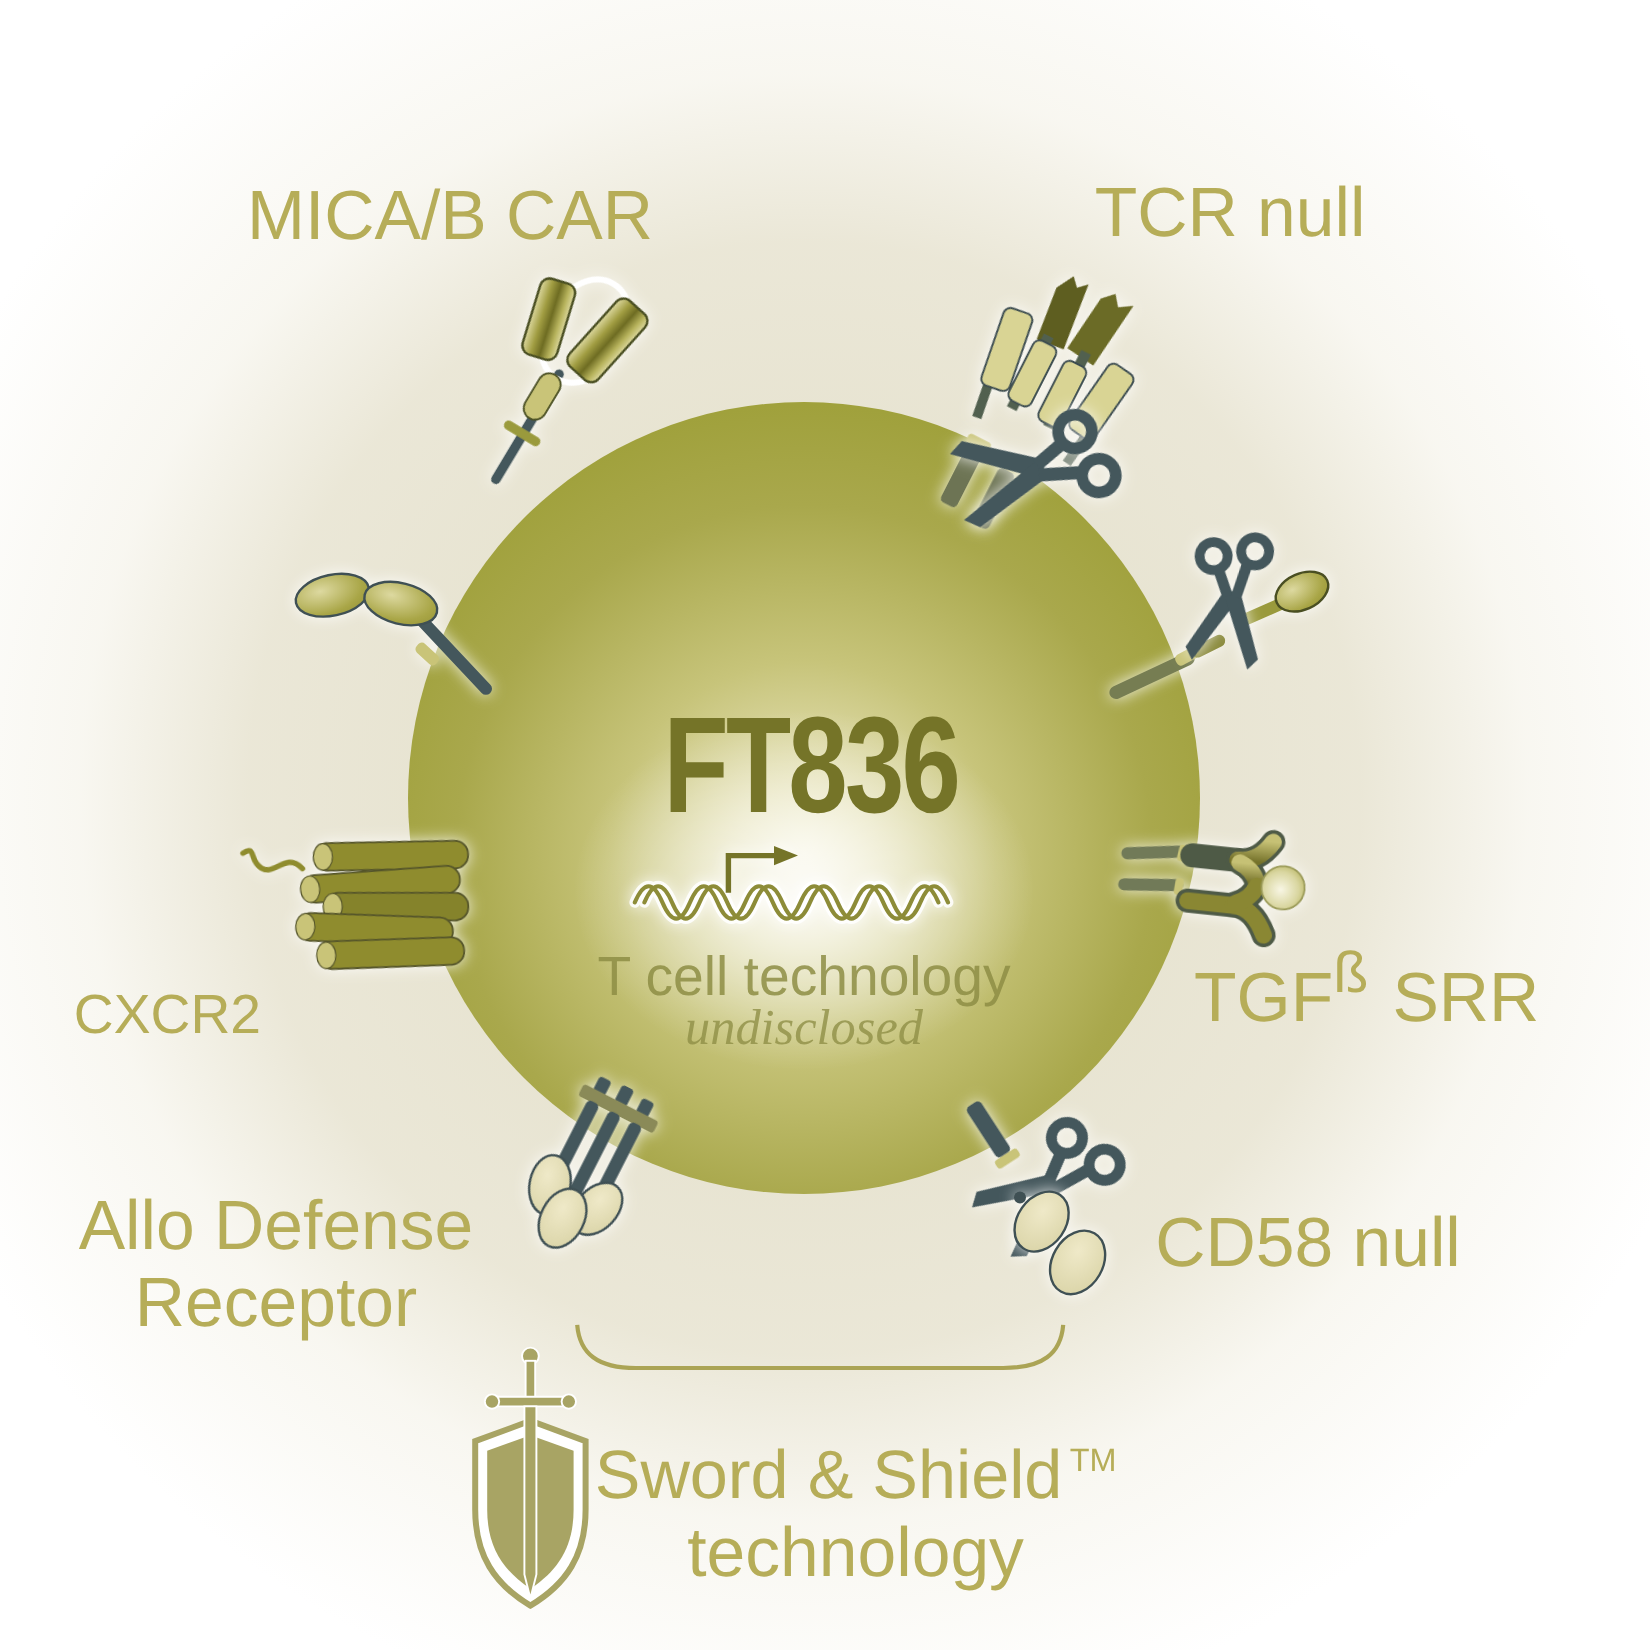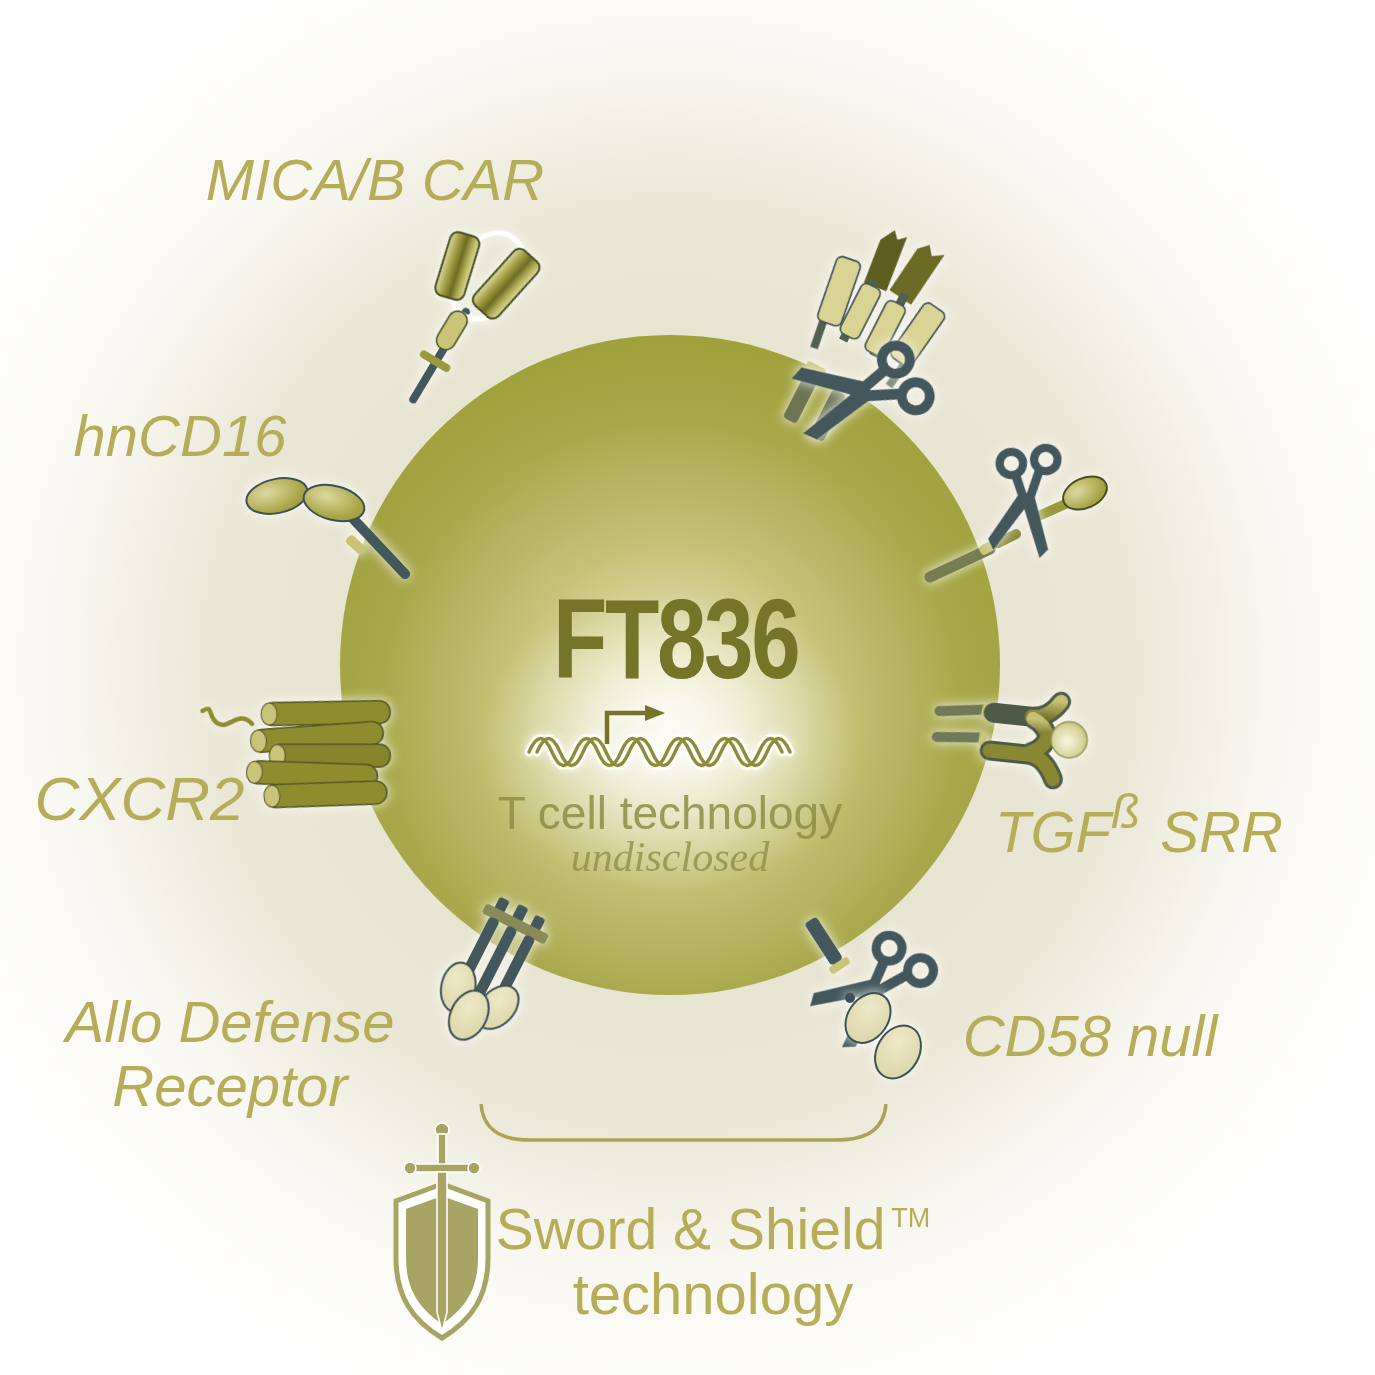--- a/index.html
+++ b/index.html
@@ -9,21 +9,21 @@
         background:radial-gradient(circle,
           rgba(226,222,200,0.95) 0%,
           rgba(228,224,203,0.92) 20%,
           rgba(231,227,208,0.85) 40%,
           rgba(240,237,223,0.45) 52%,
           rgba(255,255,255,0) 68%);}
   .cell{position:absolute;left:340px;top:335px;width:660px;height:660px;border-radius:50%;
         background:radial-gradient(circle at 50% 57%,
           #f2efd3 0%, #e4e0b4 12%, #c7c47a 32%, #a9a84c 58%, #9c9e35 82%, #979a31 100%);}
   .lbl{position:absolute;color:var(--label);font-size:58px;line-height:1.05;text-align:center;
-       font-weight:400;white-space:nowrap;font-style:italic;}
+       font-weight:400;white-space:nowrap;}
   .lbl .sup{display:inline-block;font-size:48px;transform:translateY(-24px);}
   .lbl .gap{display:inline-block;width:20px;}
   .product{position:absolute;left:520px;top:582px;width:300px;text-align:center;
            font-size:114px;line-height:1;font-weight:800;letter-spacing:-3px;color:var(--title);
            transform:scaleX(0.78);}
   .coreGlow{position:absolute;left:478px;top:592px;width:384px;height:300px;border-radius:50%;
            background:radial-gradient(closest-side,rgba(255,255,255,0.85),rgba(255,255,255,0));}
   .enhancers{position:absolute;left:450px;top:786px;width:440px;text-align:center;
              font-size:46px;color:var(--enhancer);opacity:0.85;}
   .undisclosed{position:absolute;left:450px;top:833px;width:440px;text-align:center;
@@ -95,22 +95,22 @@
     <path d="M14,52 q11.5,-27 23,0 t23,0 t23,0 t23,0 t23,0 t23,0 t23,0 t23,0 t23,0 t23,0 t23,0"></path>
     <path d="M22,52 q11.5,-27 23,0 t23,0 t23,0 t23,0 t23,0 t23,0 t23,0 t23,0 t23,0 t23,0 t23,0"></path>
   </g>
   <path d="M92,44 V13 H132" fill="none" stroke="var(--title)" stroke-width="4.5"></path>
   <polygon points="130,5 130,21 150,13" fill="var(--title)"></polygon>
 </svg>
 <div class="enhancers">T cell technology</div>
 <div class="undisclosed">undisclosed</div>
 
 <div class="lbl" style="left:175px;top:150px;width:400px">MICA/B CAR</div>
-<div class="lbl" style="left:40px;top:406px;width:280px">hnCD16</div>
-<div class="lbl" style="left:22px;top:766px;width:235px;font-size:62px">CXCR2</div>
+<div class="lbl" style="left:875px;top:148px;width:300px">TCR null</div>
+<div class="lbl" style="left:22px;top:821px;width:235px;font-size:46px">CXCR2</div>
 <div class="lbl" style="left:995px;top:802px;width:330px;text-align:left"><span>TGF</span><span class="sup">ß</span><span class="gap"></span><span>SRR</span></div>
 <div class="lbl" style="left:20px;top:990px;width:420px;line-height:64px;white-space:normal">
   <span style="display:block">Allo Defense</span>
   <span style="display:block">Receptor</span>
 </div>
 <div class="lbl" style="left:925px;top:1006px;width:330px">CD58 null</div>
 
 <svg class="icon" style="left:402px;top:220px;transform:rotate(31deg)" width="122" height="205" viewBox="0 0 122 205">
   <rect x="54" y="88" width="8" height="110" rx="4" fill="var(--slate)"></rect>
   <rect x="40" y="146" width="34" height="8" rx="4" fill="#9a9a3c"></rect>

